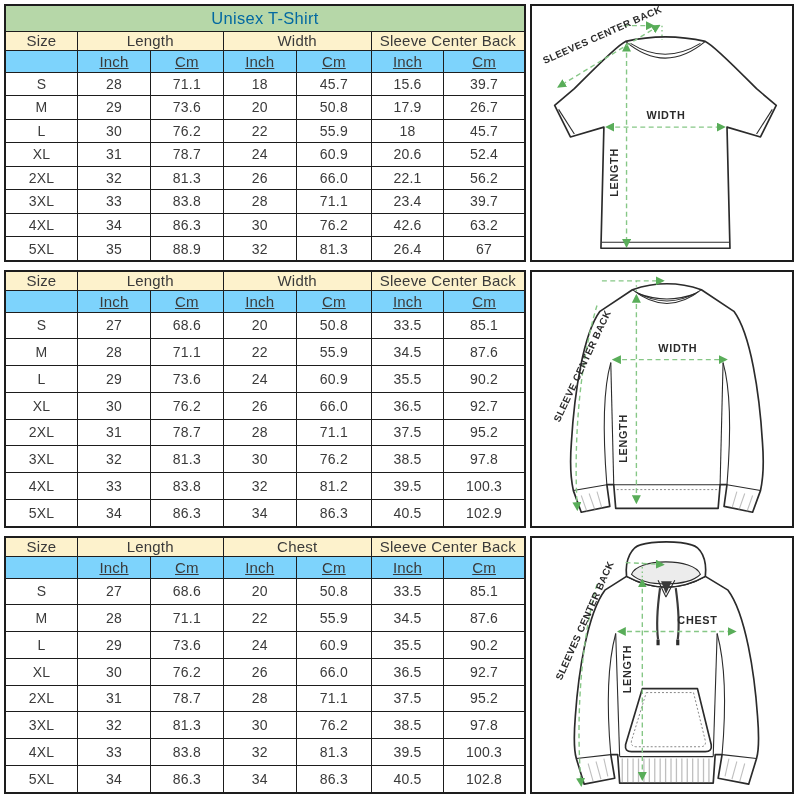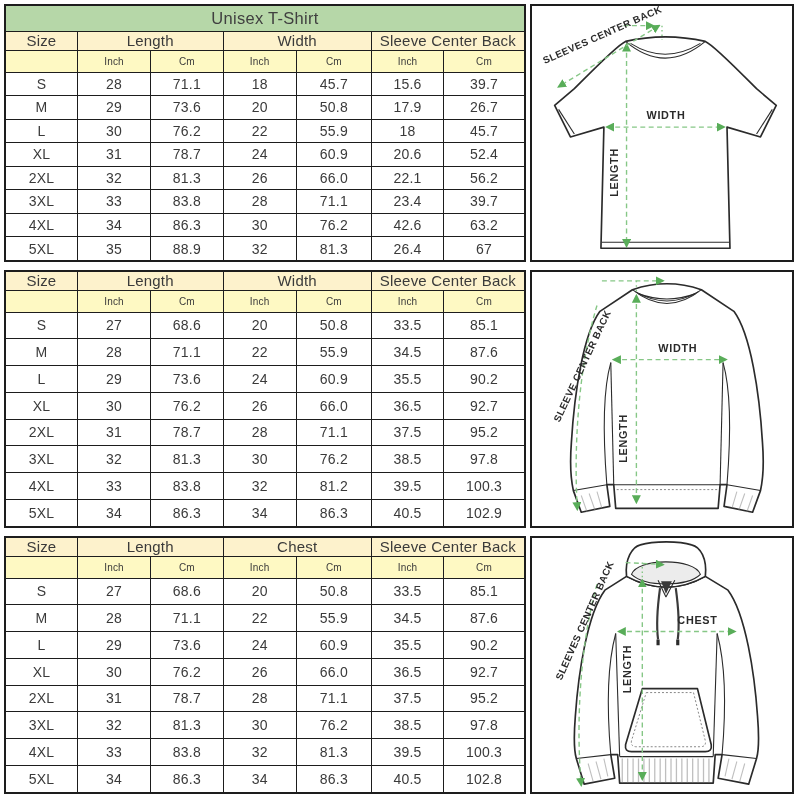--- a/index.html
+++ b/index.html
@@ -29,31 +29,32 @@
     font-size:14px;
     color:#3a3a3a;
     letter-spacing:.2px;
     padding:0;
   }
   tr.title-row th {
     background:#b6d7a8;
     font-size:16.5px;
     height:26px;
     letter-spacing:.3px;
-    color:#404040;
+    color:#0369a1;
   }
   tr.group-row th {
     background:#fdf2cc;
     font-size:15px;
     height:19px;
   }
   tr.unit-row th {
-    background:#fef9c3;
-    font-size:10px;
+    background:#7dd3fc;
+    font-size:15px;
     height:22px;
+    text-decoration:underline;
   }
 
   
   .diagram-wrap {
     width:264px; height:258px;
     margin-top:4px;
     border:2px solid #1d1d1d;
     background:#ffffff;
   }
   svg { display:block; }

